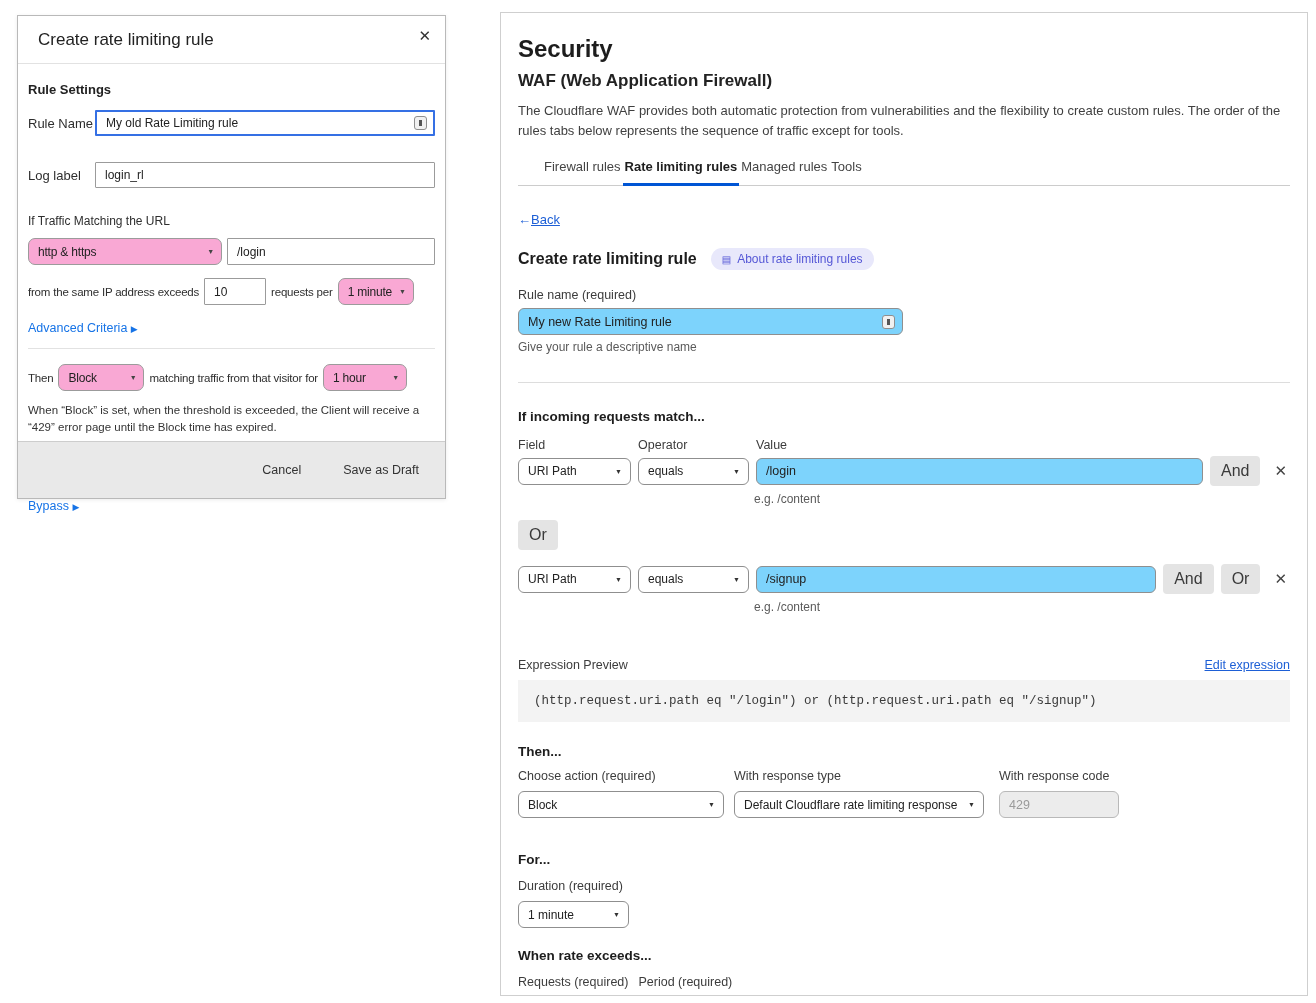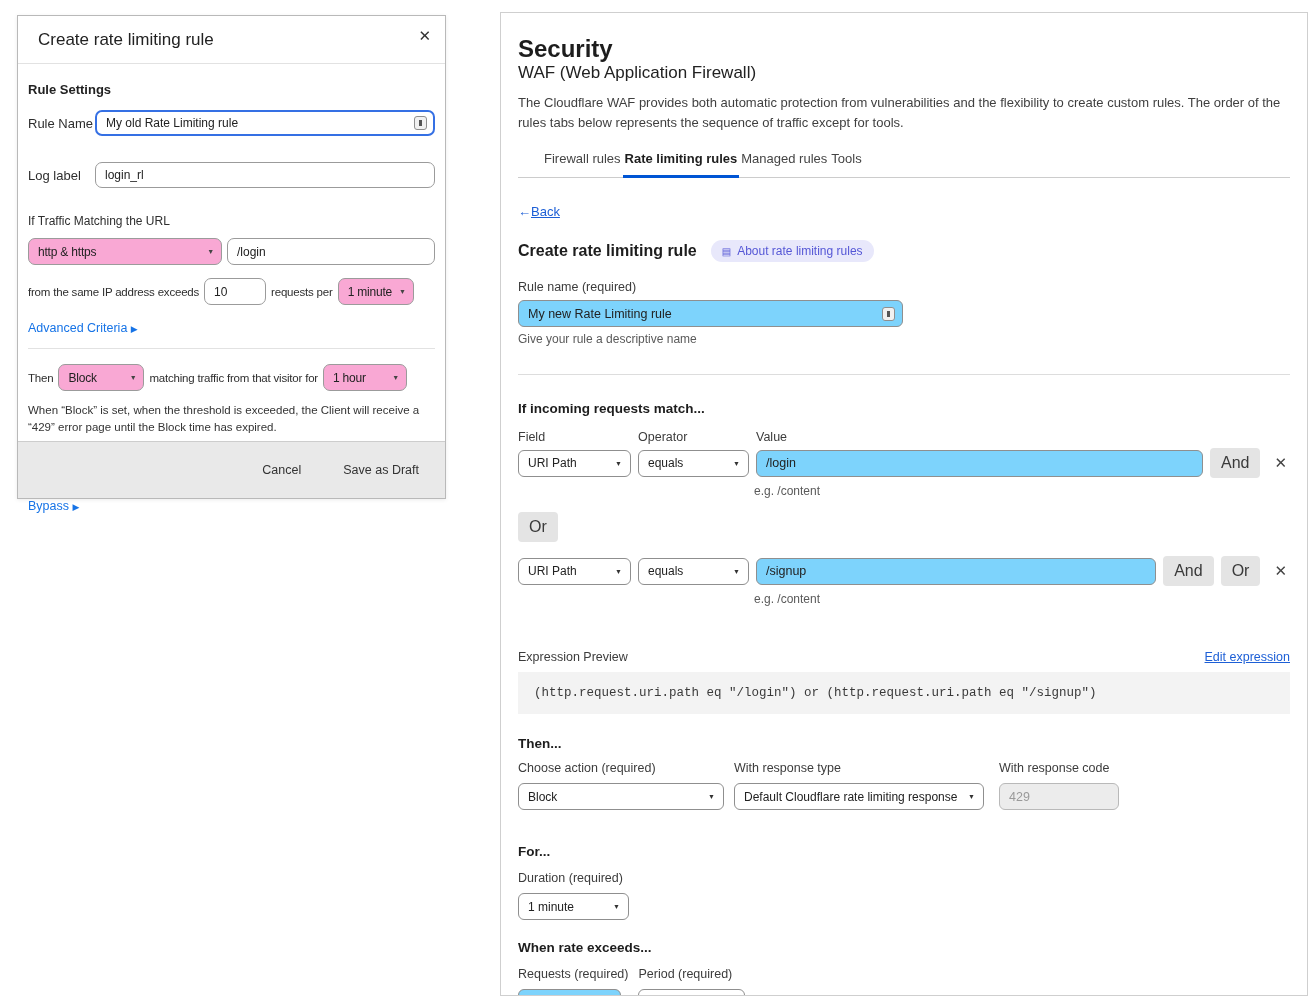--- a/index.html
+++ b/index.html
@@ -11,21 +11,21 @@
     background: #fff; border: 1px solid #b9b9b9; box-shadow: 0 1px 4px rgba(0,0,0,.08); }
   .dialog-header { position: relative; height: 48px; border-bottom: 1px solid #e2e2e2;
     display: flex; align-items: center; padding: 0 20px; }
   .dialog-title { font-size: 17px; font-weight: 400; color: #222; }
   .dialog-close { position: absolute; right: 14px; top: 12px; font-size: 15px; color: #333;
     cursor: pointer; line-height: 1; }
   .dialog-body { padding: 18px 10px 0 10px; }
   .section-heading { font-size: 13px; font-weight: 700; color: #222; margin-bottom: 13px; }
   .field-row { display: flex; align-items: center; margin-bottom: 26px; }
   .field-label { width: 67px; font-size: 13px; color: #2e2e2e; flex: none; }
-  .txt-input { height: 26px; border: 1px solid #9b9b9b; border-radius: 7px; padding: 0 9px;
+  .txt-input { height: 26px; border: 1px solid #9b9b9b; border-radius: 1px; padding: 0 9px;
     font-size: 12px; font-family: "Liberation Sans", sans-serif; color: #222; width: 100%;
     background: #fff; outline: none; }
   .txt-input.focused { border: 2px solid #3570e4; }
   .input-wrap { position: relative; flex: 1; display: flex; align-items: center; }
   .autofill-icon { position: absolute; right: 8px; width: 13px; height: 14px;
     border: 1px solid #8f8f8f; border-radius: 3px; background: #f1f1f1; }
   .autofill-icon::after { content: ""; position: absolute; left: 4px; top: 3px; width: 3px;
     height: 6px; background: #555; }
   .sentence { font-size: 12px; color: #2e2e2e; margin: 2px 0 10px; }
   .inline-row { display: flex; align-items: center; gap: 5px; margin-bottom: 13px;
@@ -42,21 +42,21 @@
   .dialog-footer { position: absolute; left: 0; right: 0; bottom: 0; height: 57px;
     background: #e9e9e9; border-top: 1px solid #cdcdcd; display: flex; align-items: center;
     justify-content: flex-end; gap: 42px; padding: 0 26px; }
   .footer-btn { font-size: 12.5px; color: #333; cursor: pointer; background: none; border: none;
     font-family: "Liberation Sans", sans-serif; }
 
   
   .panel { position: absolute; left: 500px; top: 12px; width: 808px; height: 984px;
     background: #fff; border: 1px solid #cfcfcf; padding: 22px 17px 0 17px; overflow: hidden; }
   .h1 { font-size: 24px; font-weight: 700; color: #1d1d1d; }
-  .h2 { font-size: 17px; font-weight: 400; color: #222; }
+  .h2 { font-size: 17px; font-weight: 700; color: #222; margin-top: 8px; }
   .desc { font-size: 13px; color: #3f3f3f; line-height: 1.55; margin-top: 10px; max-width: 772px; }
   .tabs { display: flex; margin-top: 18px; border-bottom: 1px solid #ccc;
     padding-left: 24px; }
   .tab { font-size: 13px; color: #444; padding: 0 2px 9px; cursor: pointer; }
   .tab.active { font-weight: 700; color: #1d1d1d; border-bottom: 3px solid #0055d4;
     margin-bottom: -1px; }
   .back-row { margin-top: 26px; font-size: 13px; color: #1d5fd6; cursor: pointer;
     display: inline-flex; align-items: center; }
   .back-row .back-label { text-decoration: underline; }
   .form-title-row { display: flex; align-items: center; gap: 14px; margin-top: 20px; }

